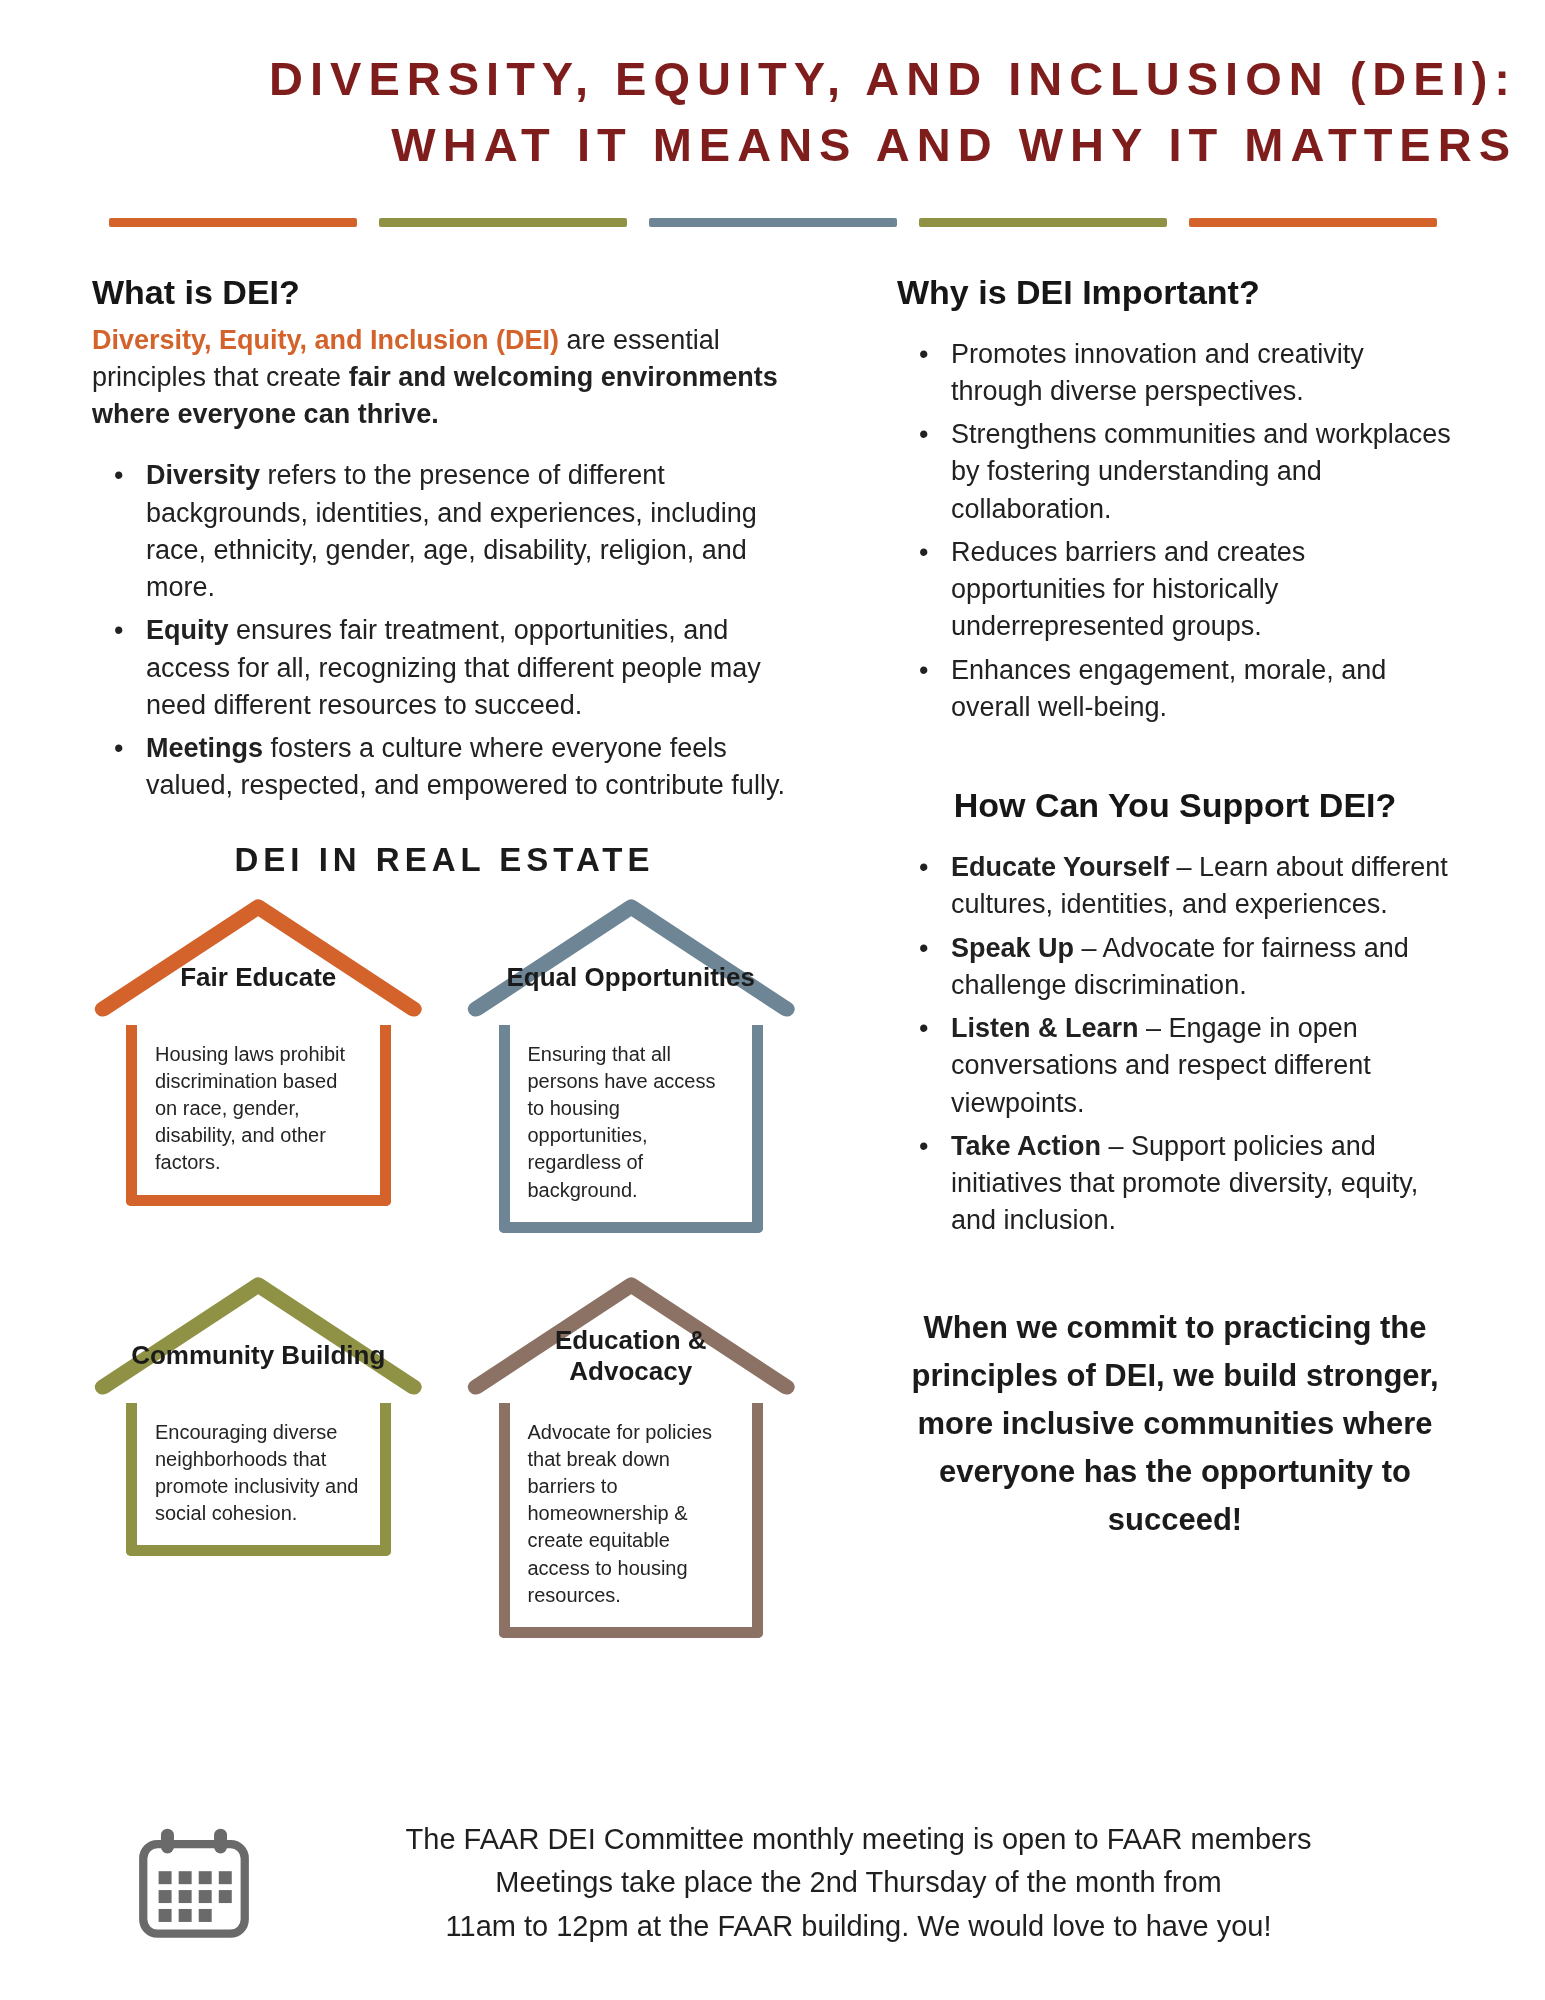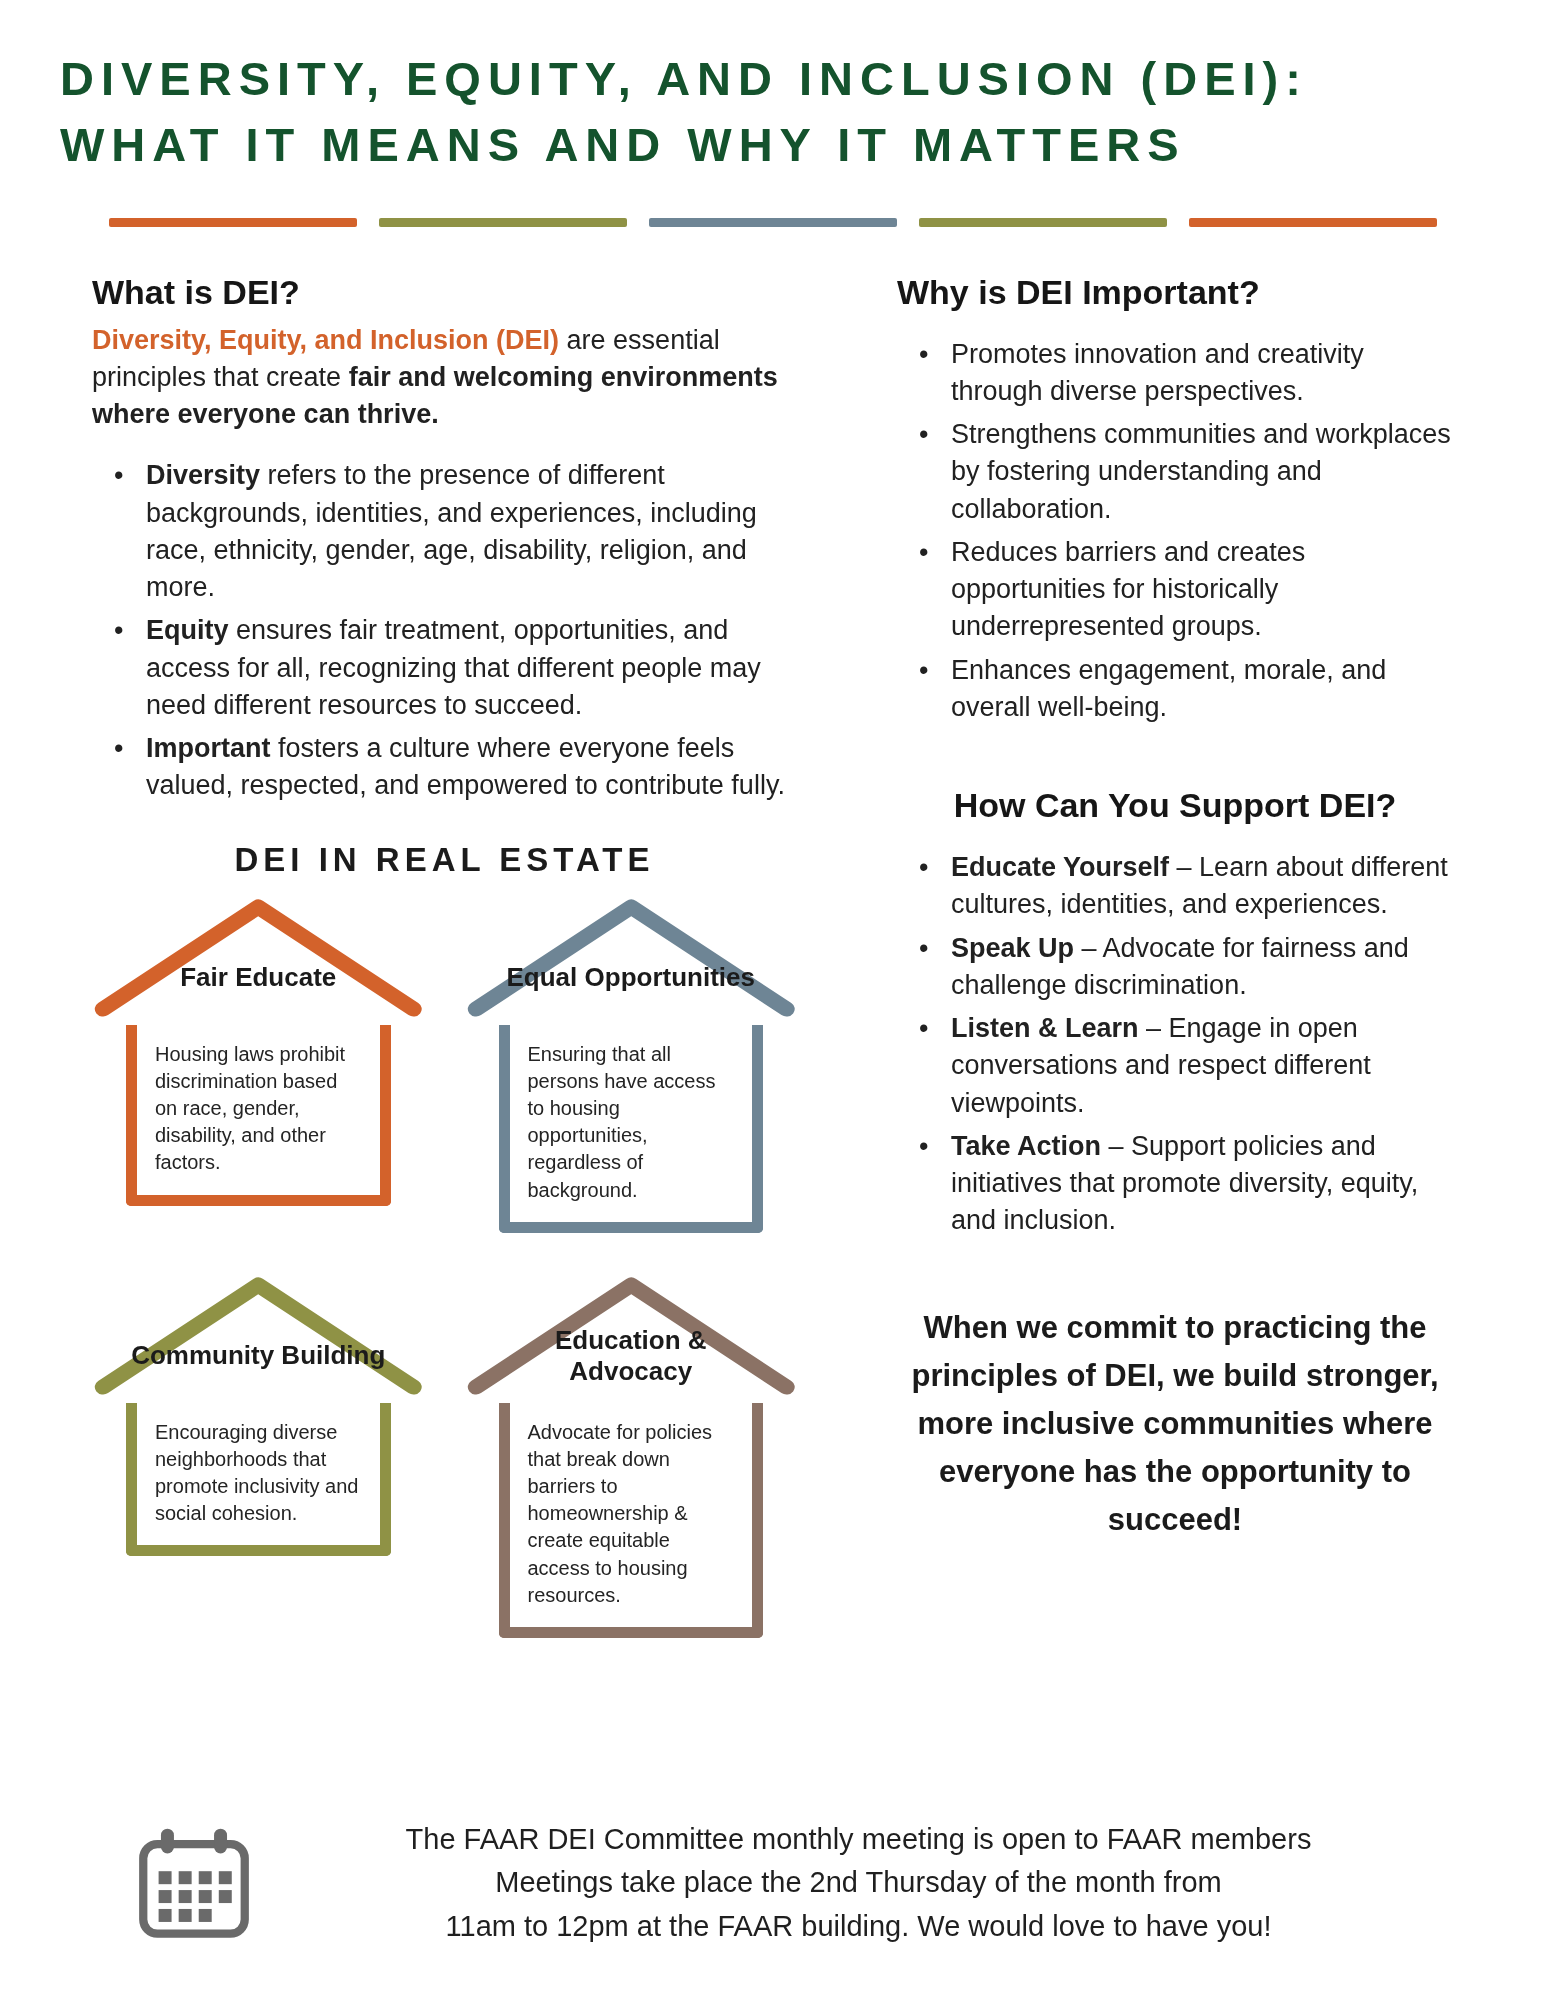--- a/index.html
+++ b/index.html
@@ -3,22 +3,22 @@
 <meta charset="utf-8">
 <style>
   * { margin:0; padding:0; box-sizing:border-box; }
   html,body { background:#ffffff; }
   .page {
     width:1545px; height:2000px; background:#ffffff; overflow:hidden;
     font-family:"Liberation Sans", sans-serif; color:#212121;
     display:flex; flex-direction:column; padding:46px 0 52px;
   }
   .title {
-    text-align:left; font-size:47px; font-weight:800; letter-spacing:7px;
-    line-height:1.4; color:#14532d; padding:0 60px;
+    text-align:right; font-size:47px; font-weight:800; letter-spacing:7px;
+    line-height:1.4; color:#7f1d1d; padding:0 28px;
   }
   .divider { display:flex; justify-content:center; gap:22px; margin:40px 0 0; }
   .divider span { width:248px; height:9px; border-radius:2px; }
 
   .columns { display:grid; grid-template-columns:705px 1fr; gap:100px; padding:0 92px; margin-top:46px; }
 
   h2.section { font-size:34px; font-weight:700; color:#161616; margin-bottom:10px; }
   p.intro { font-size:27px; line-height:1.38; }
   .hl { font-weight:700; }
   ul.bullets { list-style:none; margin-top:24px; }
@@ -69,21 +69,21 @@
 
     <div class="col-left">
       <section>
         <h2 class="section">What is DEI?</h2>
         <p class="intro">
           <strong class="hl" style="color: rgb(211, 98, 43);">Diversity, Equity, and Inclusion (DEI)</strong><span> are essential principles that create </span><strong class="hl">fair and welcoming environments where everyone can thrive.</strong>
         </p>
         <ul class="bullets">
           <li><strong>Diversity</strong><span> refers to the presence of different backgrounds, identities, and experiences, including race, ethnicity, gender, age, disability, religion, and more.</span></li>
           <li><strong>Equity</strong><span> ensures fair treatment, opportunities, and access for all, recognizing that different people may need different resources to succeed.</span></li>
-          <li><strong>Important</strong><span> fosters a culture where everyone feels valued, respected, and empowered to contribute fully.</span></li>
+          <li><strong>Meetings</strong><span> fosters a culture where everyone feels valued, respected, and empowered to contribute fully.</span></li>
         </ul>
       </section>
 
       <h2 class="re-heading">DEI IN REAL ESTATE</h2>
 
       <div class="houses">
 
         <div class="house">
           <svg class="roof" viewBox="0 0 300 132" preserveAspectRatio="none">
             <polyline points="10,118 150,16 290,118" fill="none" stroke-width="15" stroke-linecap="round" stroke-linejoin="round" stroke="#D3622B"></polyline>

